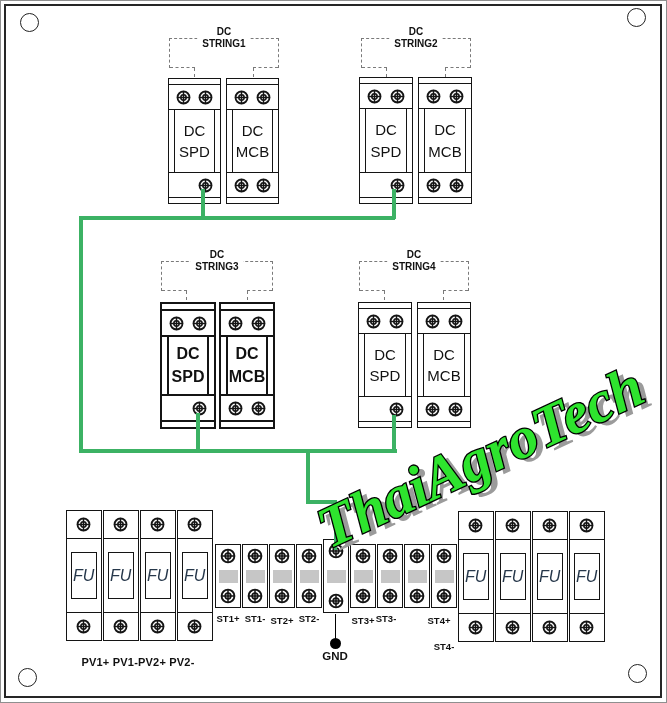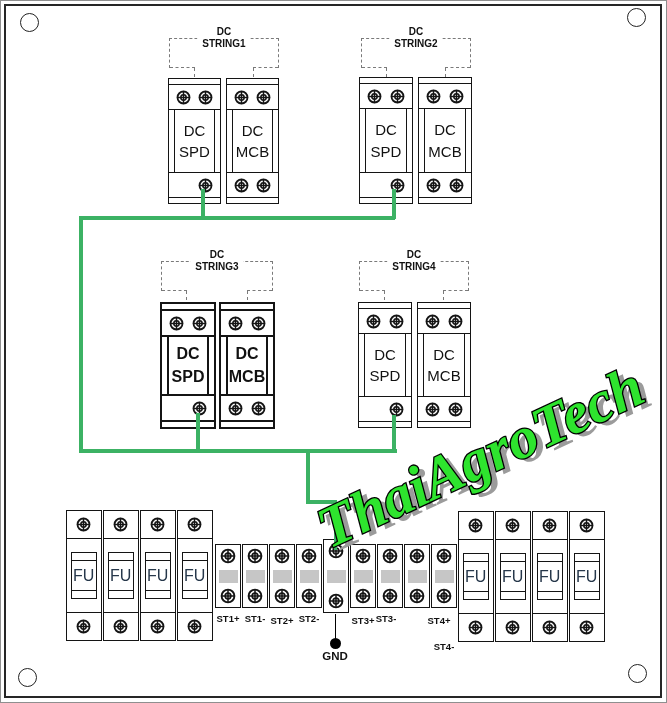--- a/index.html
+++ b/index.html
@@ -36,21 +36,21 @@
   .screw{color:#151515;flex:0 0 auto;}
   .din .screw{width:15px;height:15px;}
 
   
   .fugroup{position:absolute;display:flex;gap:1.5px;z-index:1;}
   .fu{box-sizing:border-box;width:35.5px;height:131px;border:1.8px solid #141414;background:#fff;display:flex;flex-direction:column;}
   .fu .fz{flex:0 0 27px;display:flex;align-items:center;justify-content:center;}
   .fu .fz.t{border-bottom:1.4px solid #141414;}
   .fu .fz.b{border-top:1.4px solid #141414;}
   .fu .mid{flex:1;display:flex;padding:13px 4px;}
-  .fu .plate{flex:1;border:1.3px solid #141414;display:flex;flex-direction:column;}
+  .fu .plate{flex:1;border:1.3px solid #141414;display:flex;flex-direction:row;font-style:italic;}
   .fu .plate .ln{height:7px;flex:0 0 auto;}
   .fu .plate .ln.t{border-bottom:1.2px solid #141414;}
   .fu .plate .ln.b{border-top:1.2px solid #141414;}
   .fu .fu-text{flex:1;display:flex;align-items:center;justify-content:center;font-size:16px;color:#26374a;}
   .fu .screw{width:15px;height:15px;}
   .fu-caption{position:absolute;width:180px;text-align:center;font-size:11px;font-weight:700;color:#111;letter-spacing:.2px;}
 
   
   .tstrip{position:absolute;left:214px;top:538px;width:244px;height:74px;display:flex;gap:1px;align-items:center;z-index:3;}
   .tblock{box-sizing:border-box;width:26px;height:64px;border:1.6px solid #141414;display:flex;flex-direction:column;align-items:center;justify-content:space-between;padding:3px 0;background:transparent;}
@@ -406,20 +406,21 @@
             <div class="ln b"></div>
           </div>
         </div>
       <div class="fz b">
           <svg class="screw">
             <use href="#sym-screw"></use>
           </svg>
         </div>
     </div>
   </div>
+  <div class="fu-caption" style="left:47px;top:655px;">PV1+ PV1-PV2+ PV2-</div>
 
   <div class="fugroup" style="left:457px;top:510px;">
     <div class="fu">
       <div class="fz t">
           <svg class="screw">
             <use href="#sym-screw"></use>
           </svg>
         </div>
       <div class="mid">
           <div class="plate">

